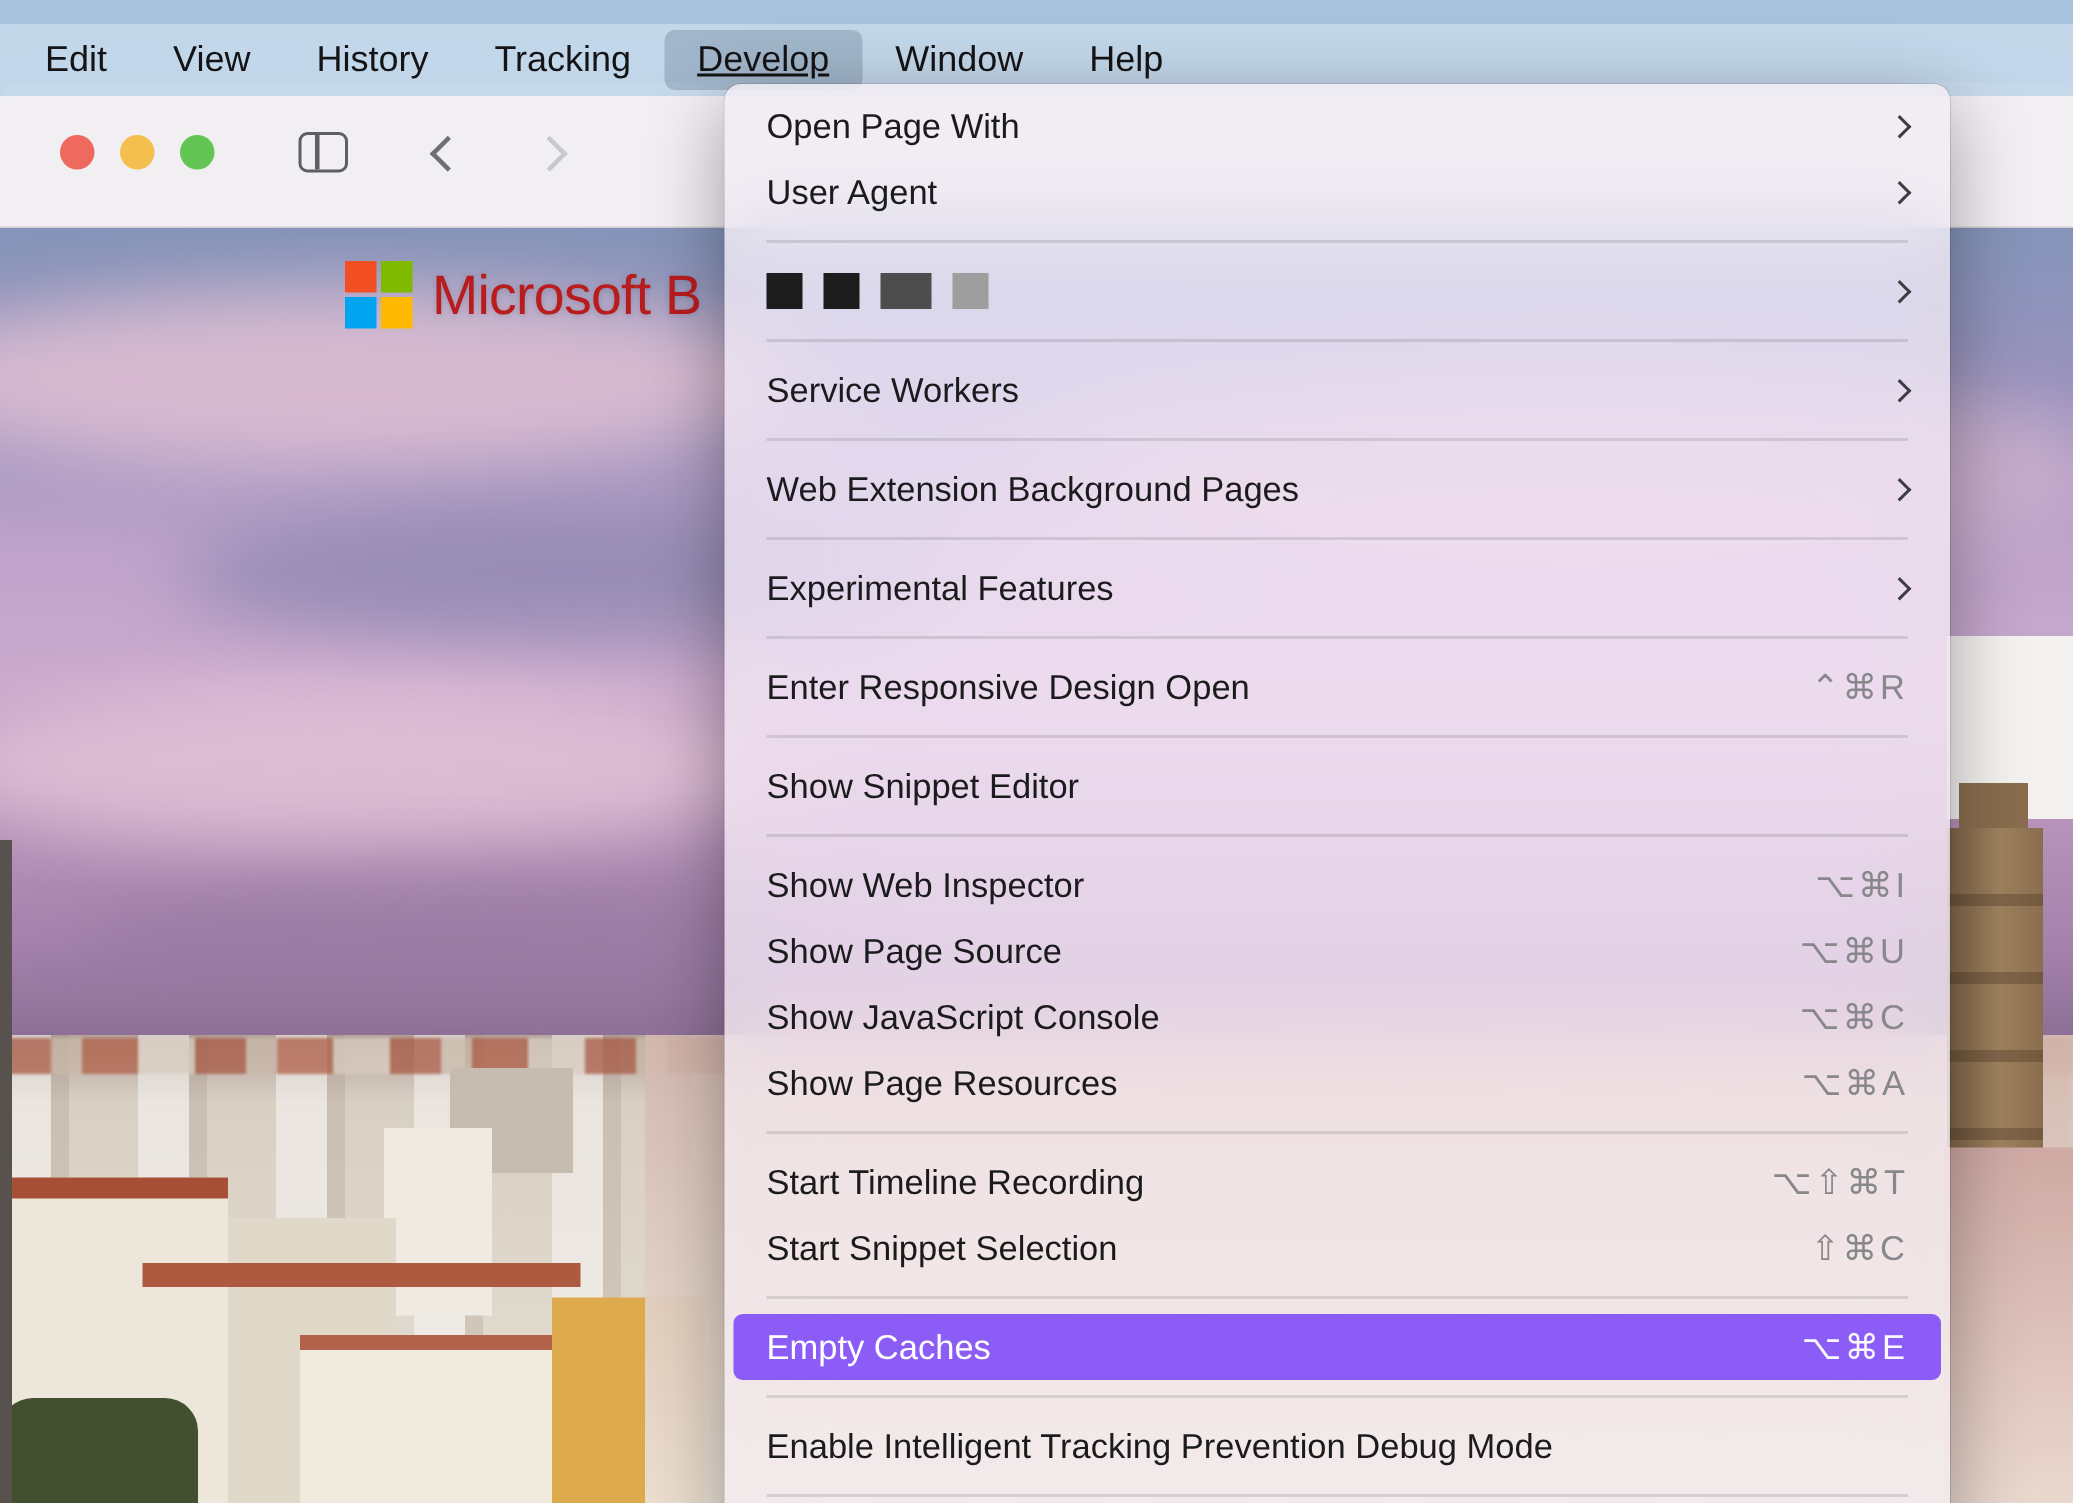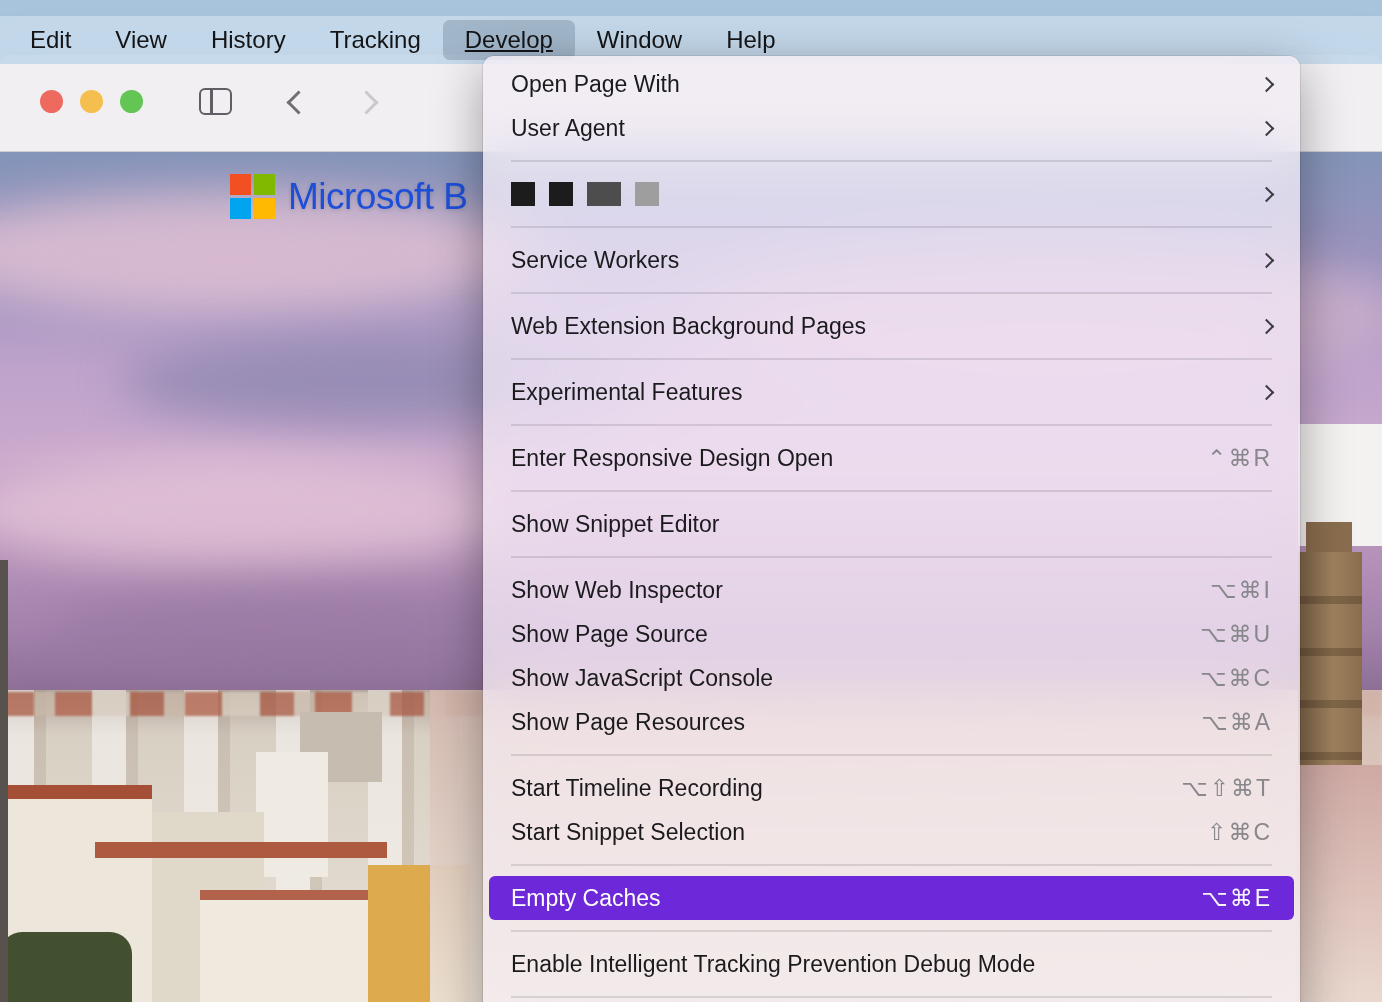--- a/index.html
+++ b/index.html
@@ -102,21 +102,21 @@
   .tower-top { position: absolute; right: 30px; top: 370px; width: 46px; height: 32px; background: #8a6d4e; }
   .right-haze { position: absolute; right: 0; top: 613px; width: 86px; bottom: 0;
                 background: linear-gradient(180deg, #cfa9a4, #ecdcd2); }
 
   .bing { position: absolute; left: 230px; top: 22px; display: flex; align-items: center; gap: 13px; }
   .ms-grid { display: grid; grid-template-columns: 21px 21px; grid-template-rows: 21px 21px; gap: 3px; }
   .sq-red    { background: #f25022; }
   .sq-green  { background: #7fba00; }
   .sq-blue   { background: #00a4ef; }
   .sq-yellow { background: #ffb900; }
-  .brand { font-size: 37px; font-weight: 500; color: #1d4ed8; letter-spacing: -0.5px; text-shadow: 0 1px 4px rgba(0,0,0,0.15); }
+  .brand { font-size: 37px; font-weight: 500; color: #b91c1c; letter-spacing: -0.5px; text-shadow: 0 1px 4px rgba(0,0,0,0.15); }
 
   
   .dropdown {
     position: absolute; left: 483px; top: 56px; width: 817px; height: 1100px;
     background: rgba(243, 237, 243, 0.76);
     backdrop-filter: blur(30px) saturate(1.6);
     -webkit-backdrop-filter: blur(30px) saturate(1.6);
     border-radius: 11px;
     box-shadow: 0 14px 50px rgba(0,0,0,0.35), 0 0 0 0.5px rgba(0,0,0,0.18);
     padding-top: 6px;
@@ -126,21 +126,21 @@
     height: 44px; display: flex; align-items: center;
     padding: 0 28px; font-size: 23px; color: #1b1b1e; cursor: default;
   }
   .mi .key { margin-left: auto; color: #87878c; letter-spacing: 2px; }
   .mi .chev {
     margin-left: auto; width: 11px; height: 11px;
     border-top: 2.6px solid #3c3c42; border-right: 2.6px solid #3c3c42;
     transform: rotate(45deg);
   }
   .mi.hl {
-    background: #6d28d9; color: #ffffff; border-radius: 6px;
+    background: #8b5cf6; color: #ffffff; border-radius: 6px;
     margin: 0 6px; padding: 0 22px; text-align: center;
   }
   .mi.hl .key { color: rgba(255,255,255,0.96); }
   .sep { height: 2px; margin: 10px 28px; background: rgba(60,60,67,0.15); }
 
   .blocks { display: flex; align-items: center; gap: 14px; }
   .rb { display: inline-block; height: 24px; }
   .rb1 { width: 24px; background: #1c1c1c; }
   .rb2 { width: 24px; background: #1c1c1c; }
   .rb3 { width: 34px; background: #4d4d4d; }

